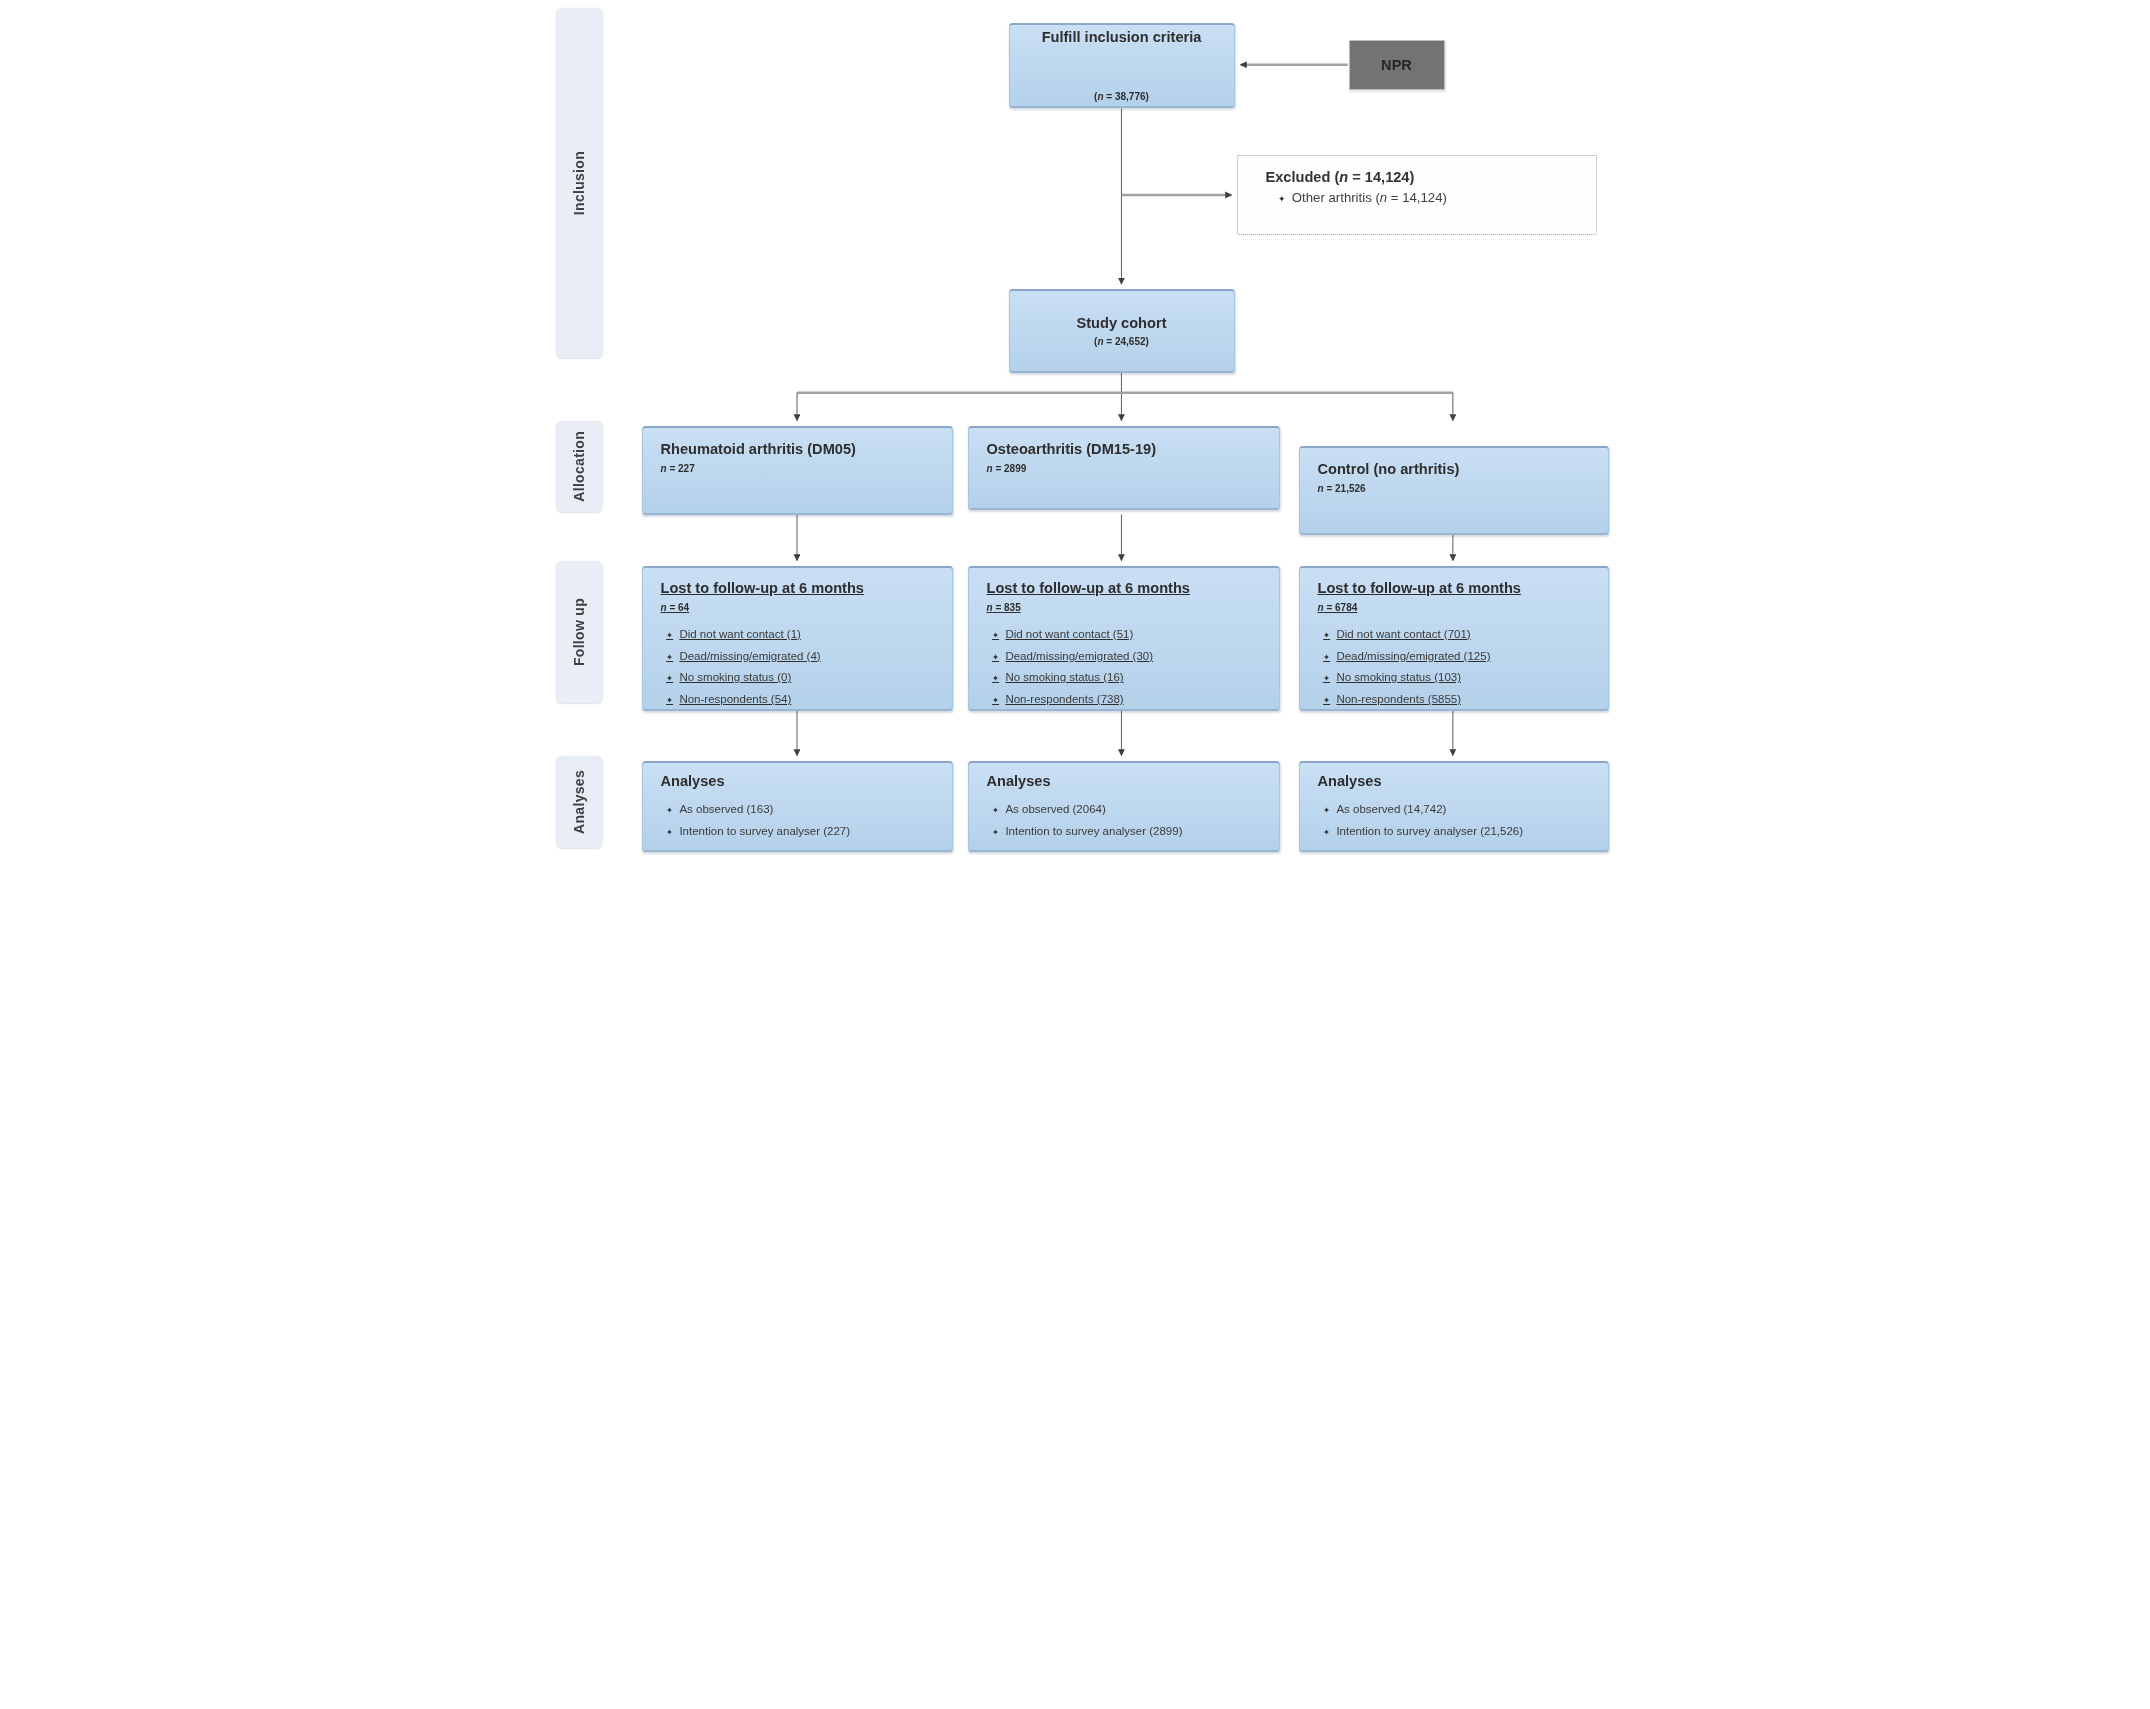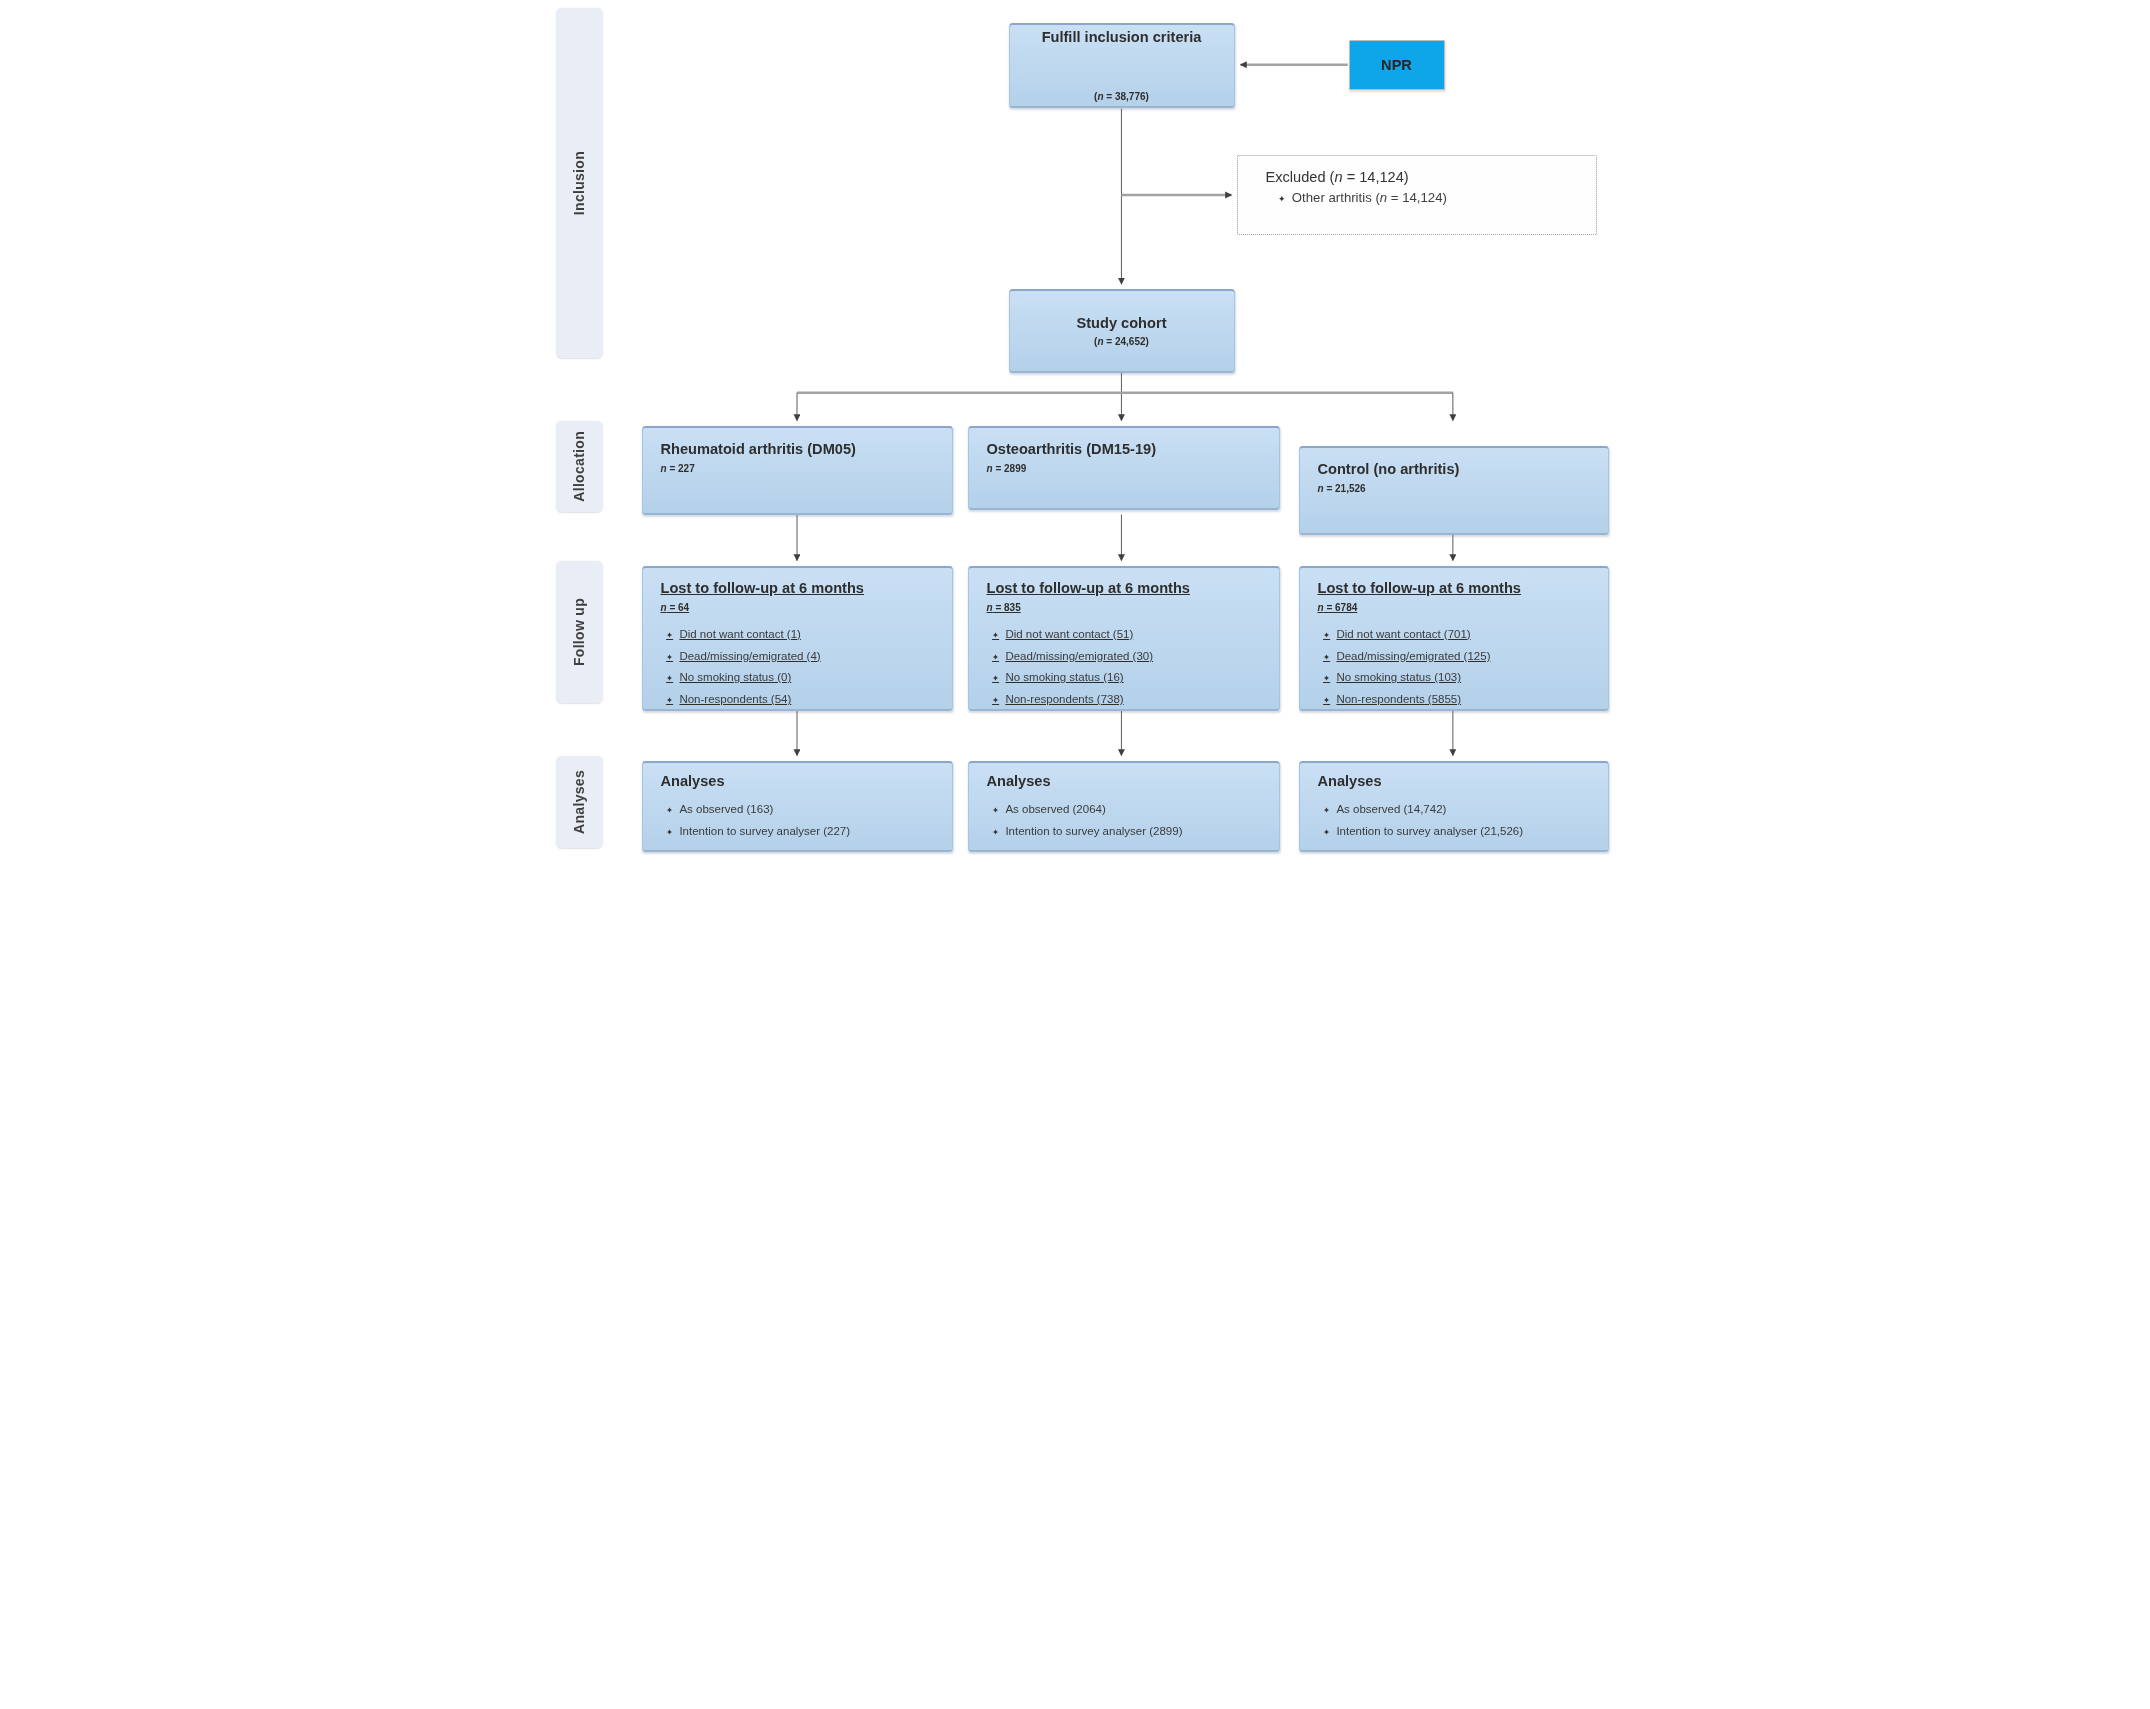--- a/index.html
+++ b/index.html
@@ -41,30 +41,30 @@
   .box-fu-3{left:761px;top:566px;width:310px;height:145px;}
   .box-an-1{left:104px;top:761px;width:311px;height:91px;}
   .box-an-2{left:430px;top:761px;width:312px;height:91px;}
   .box-an-3{left:761px;top:761px;width:310px;height:91px;}
   .box-an-1 .bullets,.box-an-2 .bullets,.box-an-3 .bullets{margin-top:5.6px;}
   .box-fu-1,.box-fu-2,.box-fu-3{padding-top:9.8px;text-decoration:underline;}
   .box-an-1,.box-an-2,.box-an-3{padding-top:8.4px;}
 
   
   .box-npr{position:absolute;left:811px;top:40px;width:96px;height:50px;box-sizing:border-box;
-           background:#0ea5e9;border:1.4px solid #BDBDBD;border-radius:1.4px;
+           background:#737373;border:1.4px solid #BDBDBD;border-radius:1.4px;
            box-shadow:0.7px 1.4px 2.1px rgba(0,0,0,.12);
            display:flex;align-items:center;justify-content:center;
            font-weight:bold;font-size:14.6px;color:#262626;}
 
   
   .box-excluded{position:absolute;left:699px;top:155px;width:360px;height:80px;box-sizing:border-box;
            background:#FEFEFE;border:1.4px dotted #9E9E9E;border-radius:1.4px;
            padding:11px 7px 0 28px;color:#333;}
-  .box-excluded .t{font-weight:normal;font-size:14.6px;line-height:1.4;}
+  .box-excluded .t{font-weight:bold;font-size:14.6px;line-height:1.4;}
   .box-excluded .brow{font-size:13.2px;margin-left:12.5px;line-height:1.7;color:#3F3F3F;}
   .box-excluded .brow .bul{font-size:9px;}
 
   .nvar i, i.nvar{font-style:italic;}
 </style>
 </head>
 <body>
 
 <div class="canvas">
 

